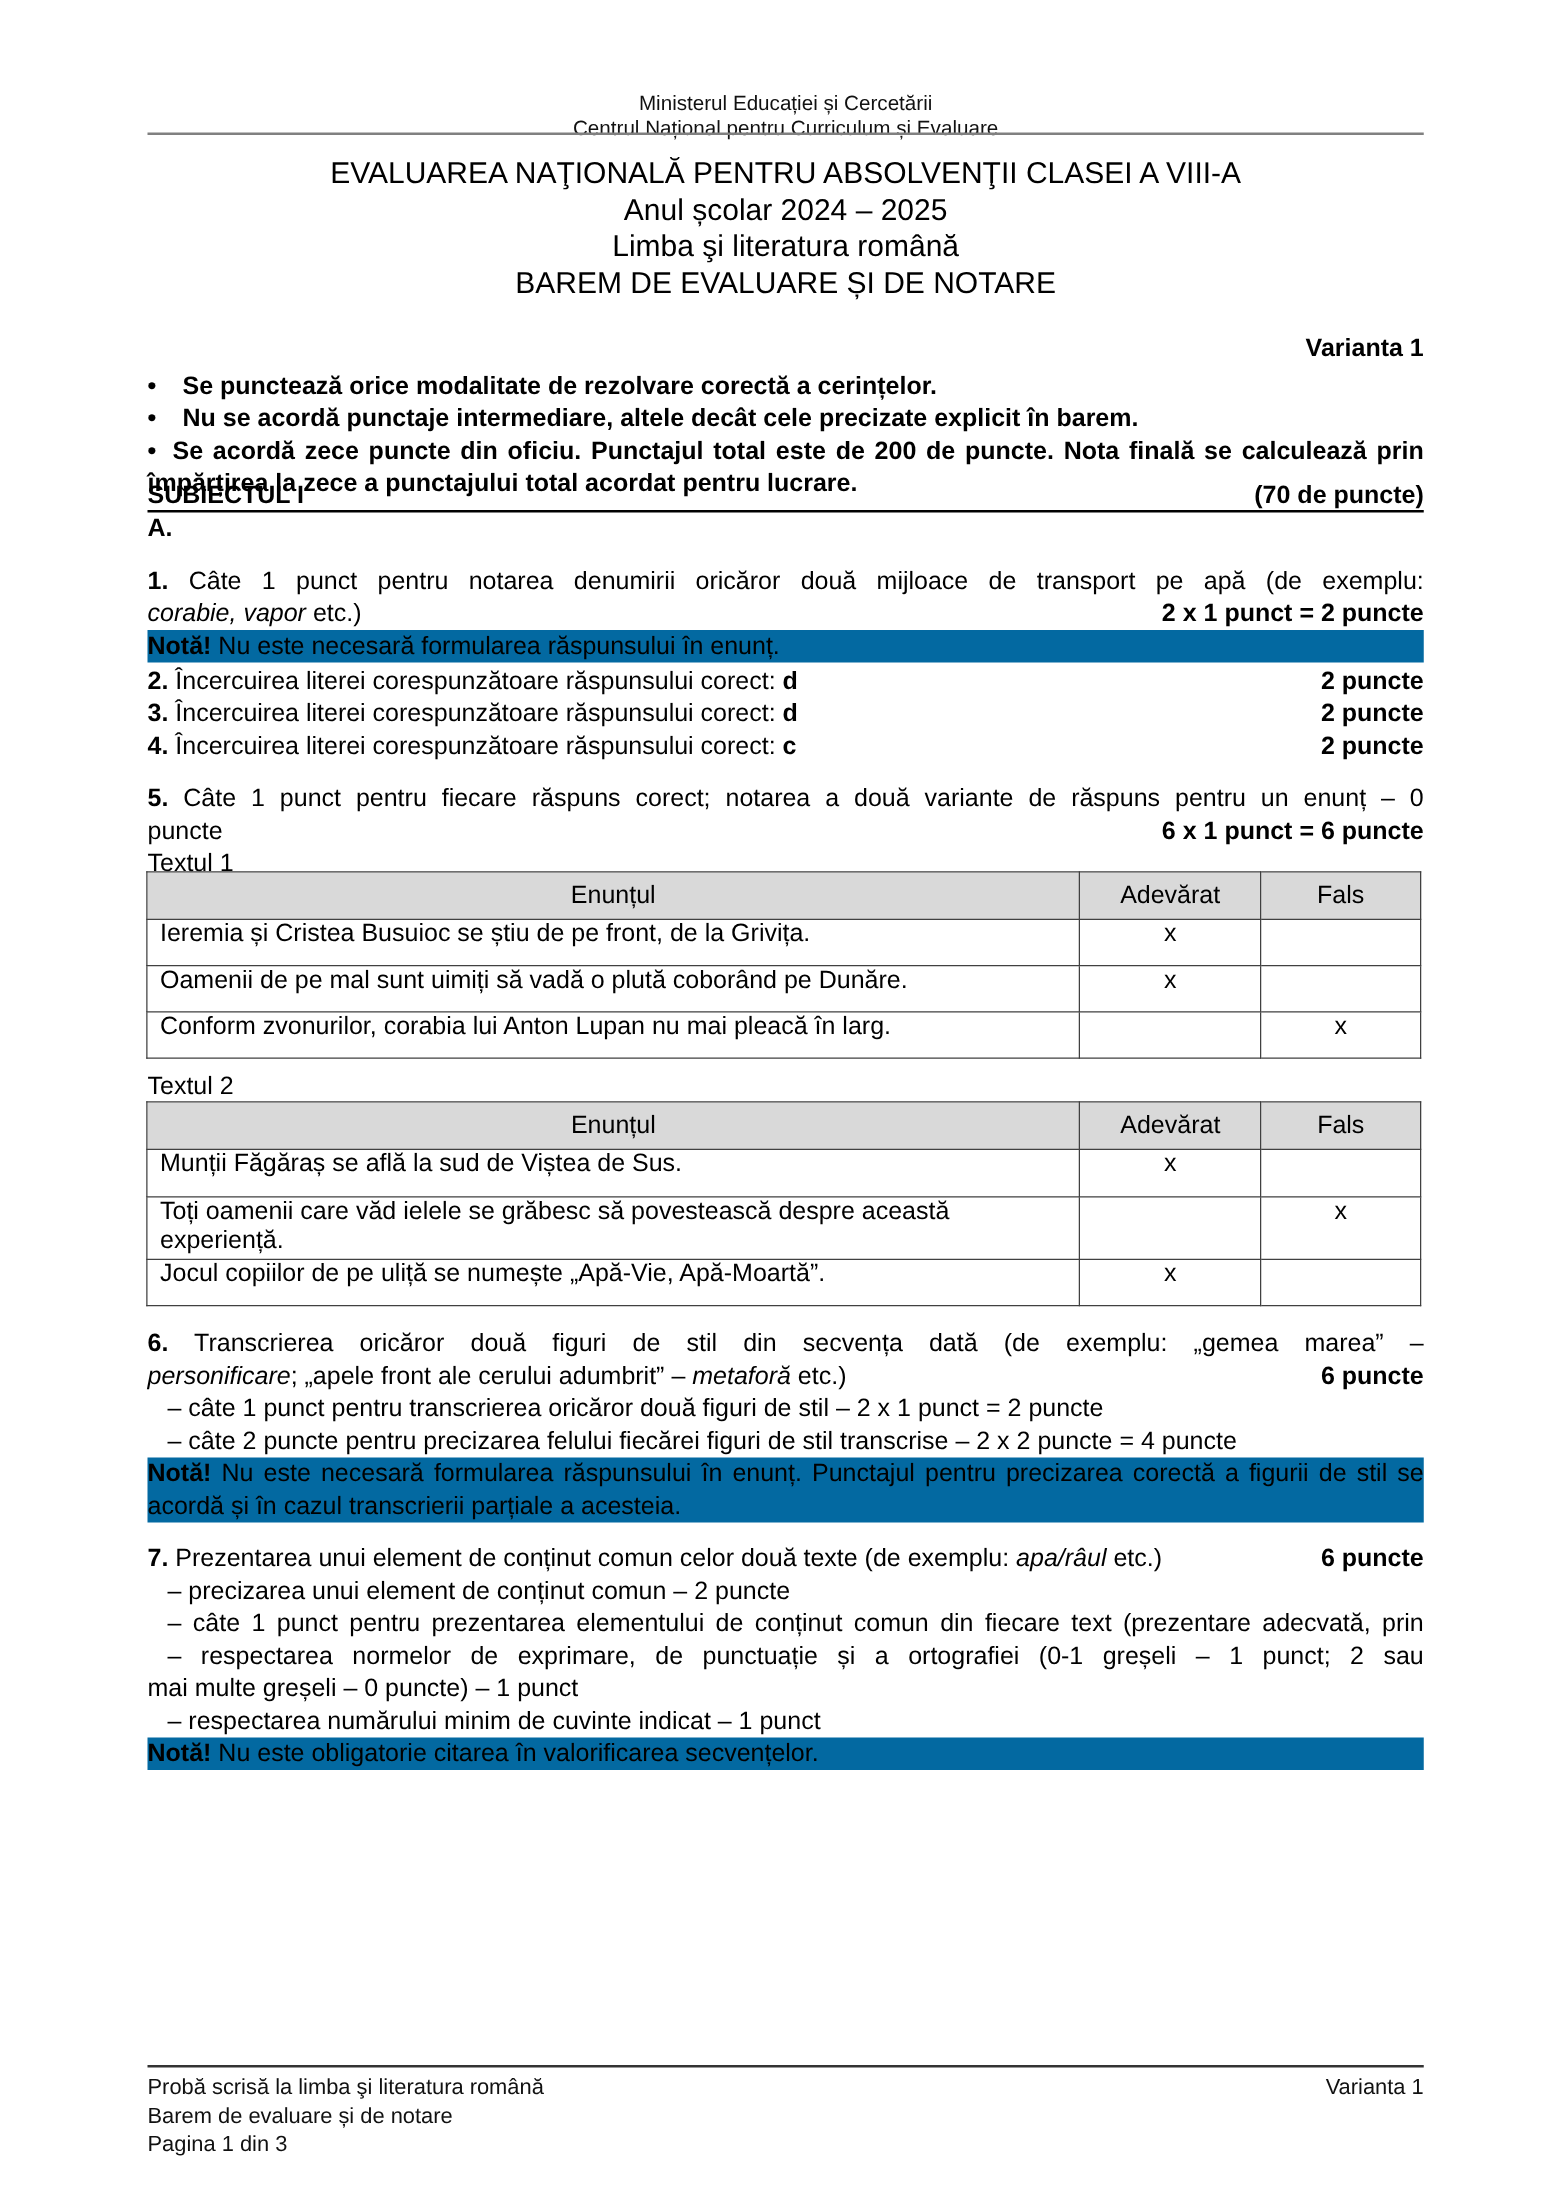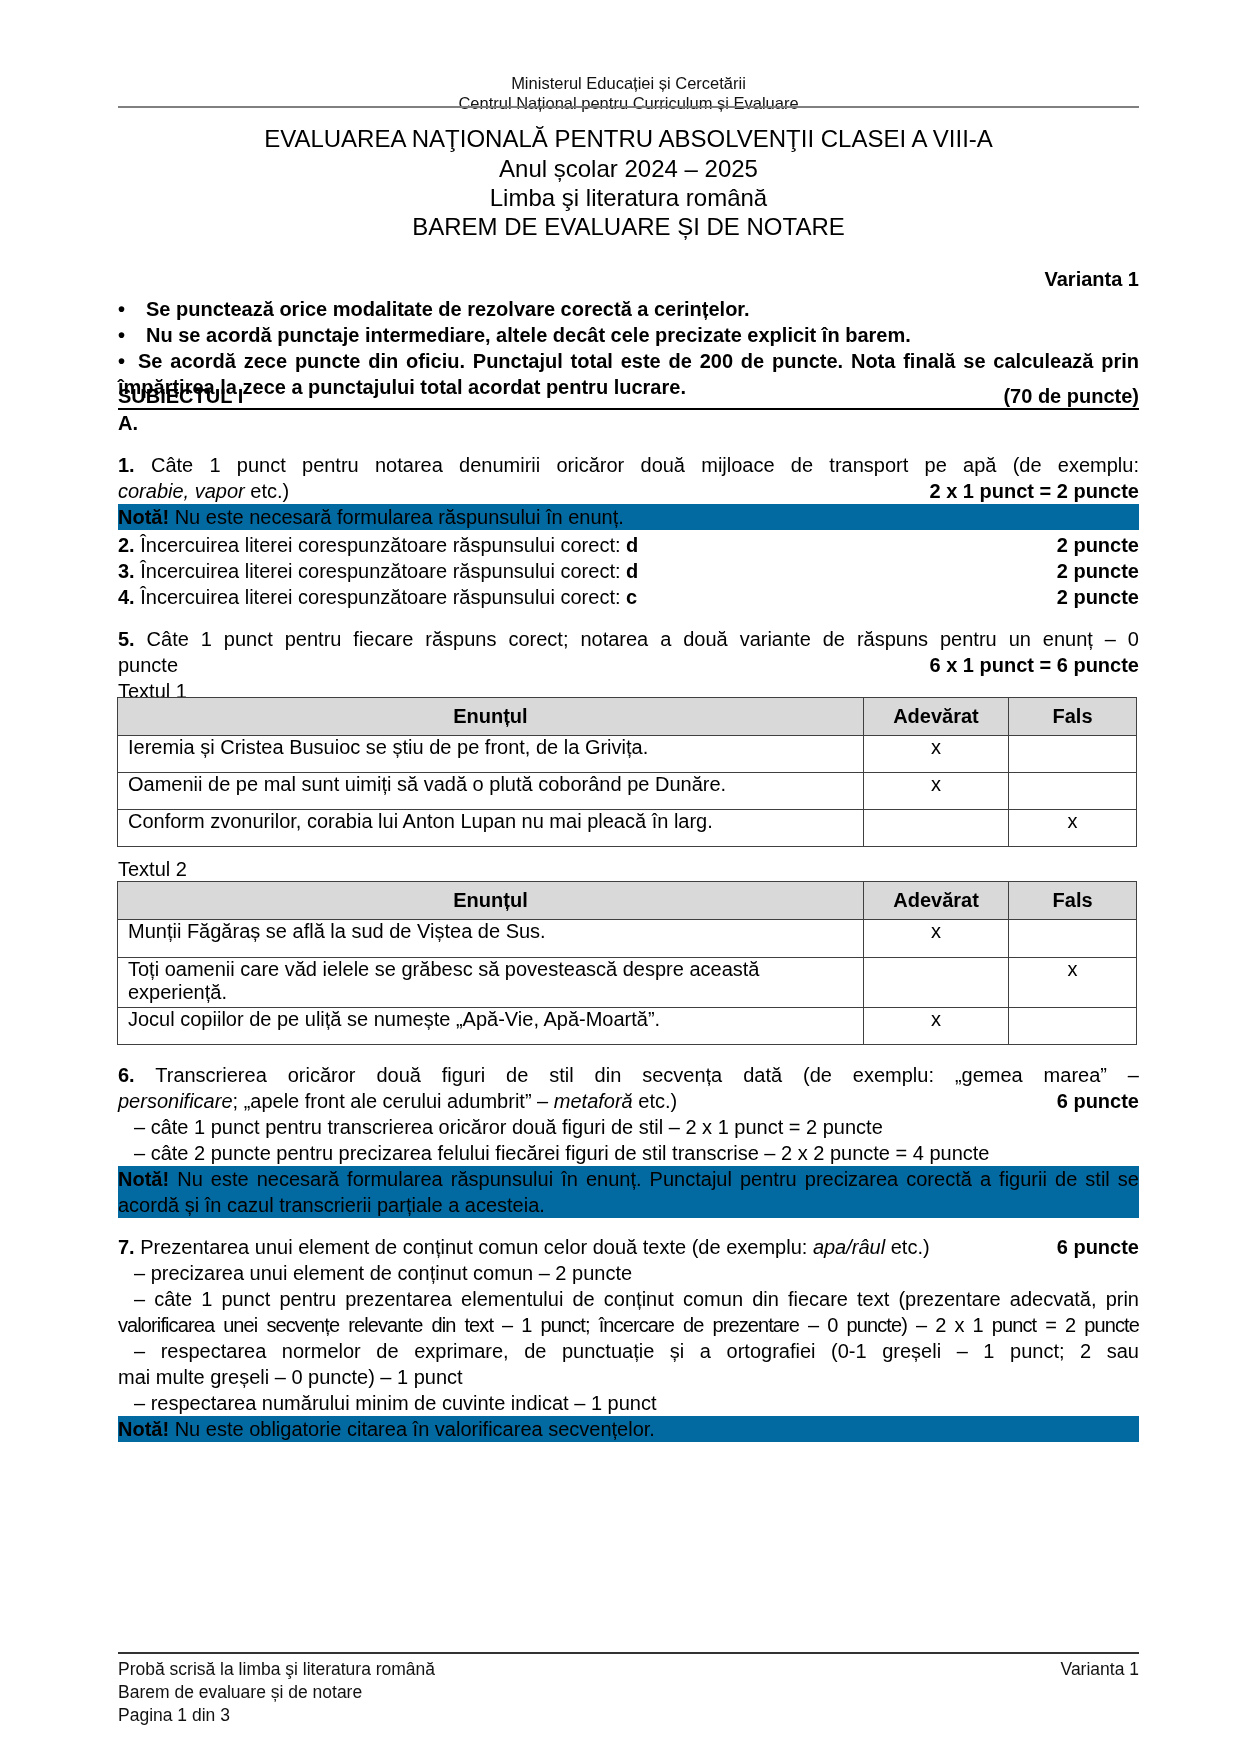--- a/index.html
+++ b/index.html
@@ -17,21 +17,21 @@
   .bullets .b.wrap .dot { position: static; margin-right: 13px; }
   .abs { position: absolute; width: 100%; }
   .row { display: flex; justify-content: space-between; align-items: baseline; font-size: 20px; line-height: 26px; gap: 28px; }
   .subj { font-weight: bold; border-bottom: 2px solid #000; line-height: 24px; }
   .note { background: #0369a1; font-size: 20px; line-height: 26px; padding: 0; }
   .just { text-align: justify; text-align-last: justify; }
   .p { font-size: 20px; line-height: 26px; }
   .ind { padding-left: 16px; }
   table.tf { border-collapse: collapse; width: 1020px; font-size: 20px; }
   table.tf td, table.tf th { border: 1.5px solid #404040; padding: 0 10px; vertical-align: top; }
-  table.tf th { background: #d9d9d9; font-weight: bold; height: 37px; text-align: center; vertical-align: middle; }
+  table.tf th { background: #d9d9d9; font-weight: normal; height: 37px; text-align: center; vertical-align: middle; }
   table.tf td.c { text-align: center; }
   .col1 { width: 754px; } .col2 { width: 126px; } .col3 { width: 110px; }
   .foot-rule { position: absolute; top: 1652px; height: 1.5px; width: 100%; background: #333; }
   .foot { position: absolute; top: 1658px; width: 100%; font-size: 17.5px; line-height: 23px; color: #111; }
 </style>
 </head>
 <body>
 
 <div class="page">
 
@@ -157,21 +157,20 @@
     <div class="note just" style="text-align-last:left"><b>Notă!</b><span> Nu este necesară formularea răspunsului în enunț. Punctajul pentru precizarea corectă a figurii de stil se acordă și în cazul transcrierii parțiale a acesteia.</span></div>
   </div>
 
   <div class="abs" style="top:1234px">
     <div class="row">
       <span><b>7.</b><span> Prezentarea unui element de conținut comun celor două texte (de exemplu: </span><i>apa/râul</i><span> etc.)</span></span>
       <b>6 puncte</b>
     </div>
     <div class="p ind">– precizarea unui element de conținut comun – 2 puncte</div>
     <div class="p ind just">– câte 1 punct pentru prezentarea elementului de conținut comun din fiecare text (prezentare adecvată, prin</div>
-    <div class="p just" style="letter-spacing:-0.9px">valorificarea unei secvențe relevante din text – 1 punct; încercare de prezentare – 0 puncte) – 2 x 1 punct = 2 puncte</div>
     <div class="p ind just">– respectarea normelor de exprimare, de punctuație și a ortografiei (0-1 greșeli – 1 punct; 2 sau</div>
     <div class="p">mai multe greșeli – 0 puncte) – 1 punct</div>
     <div class="p ind">– respectarea numărului minim de cuvinte indicat – 1 punct</div>
     <div class="note"><b>Notă!</b><span> Nu este obligatorie citarea în valorificarea secvențelor.</span></div>
   </div>
 
   <div class="foot-rule"></div>
   <div class="foot">
     <div style="display:flex;justify-content:space-between">
       <span>Probă scrisă la limba şi literatura română</span>

